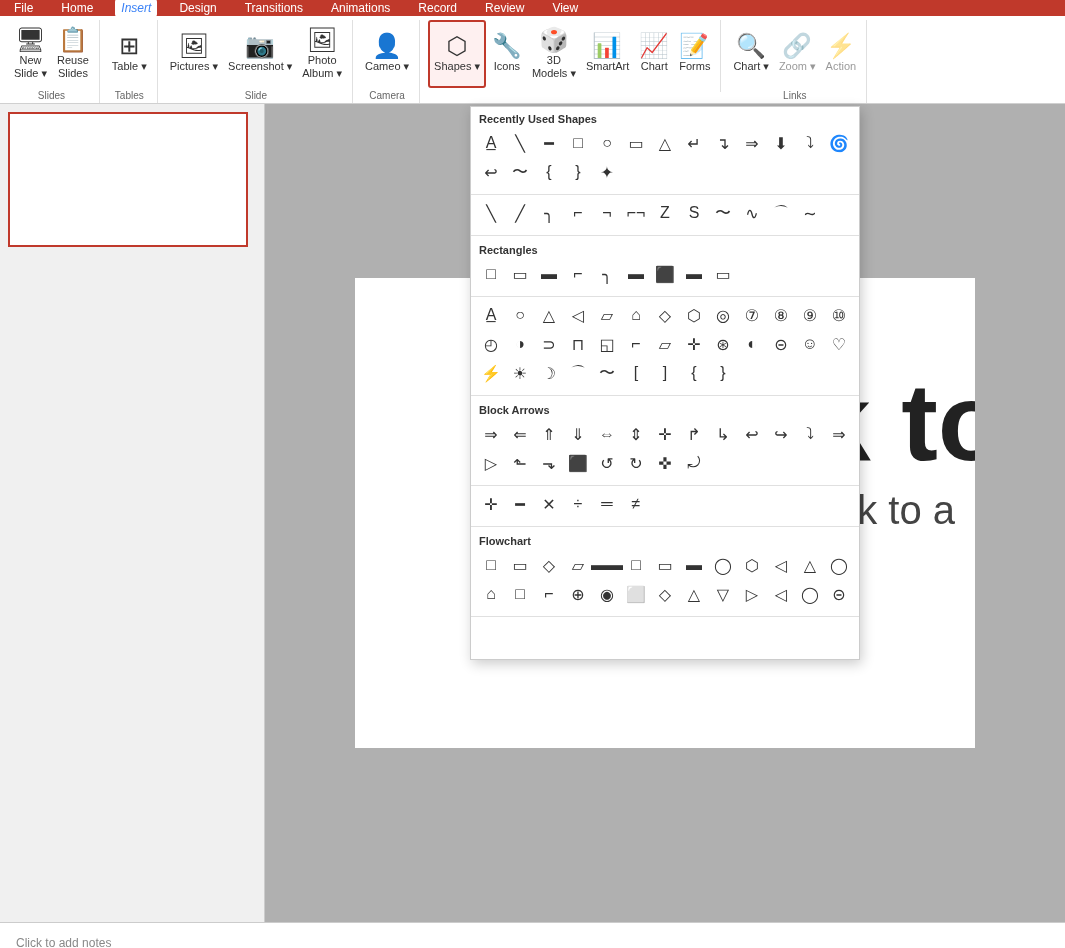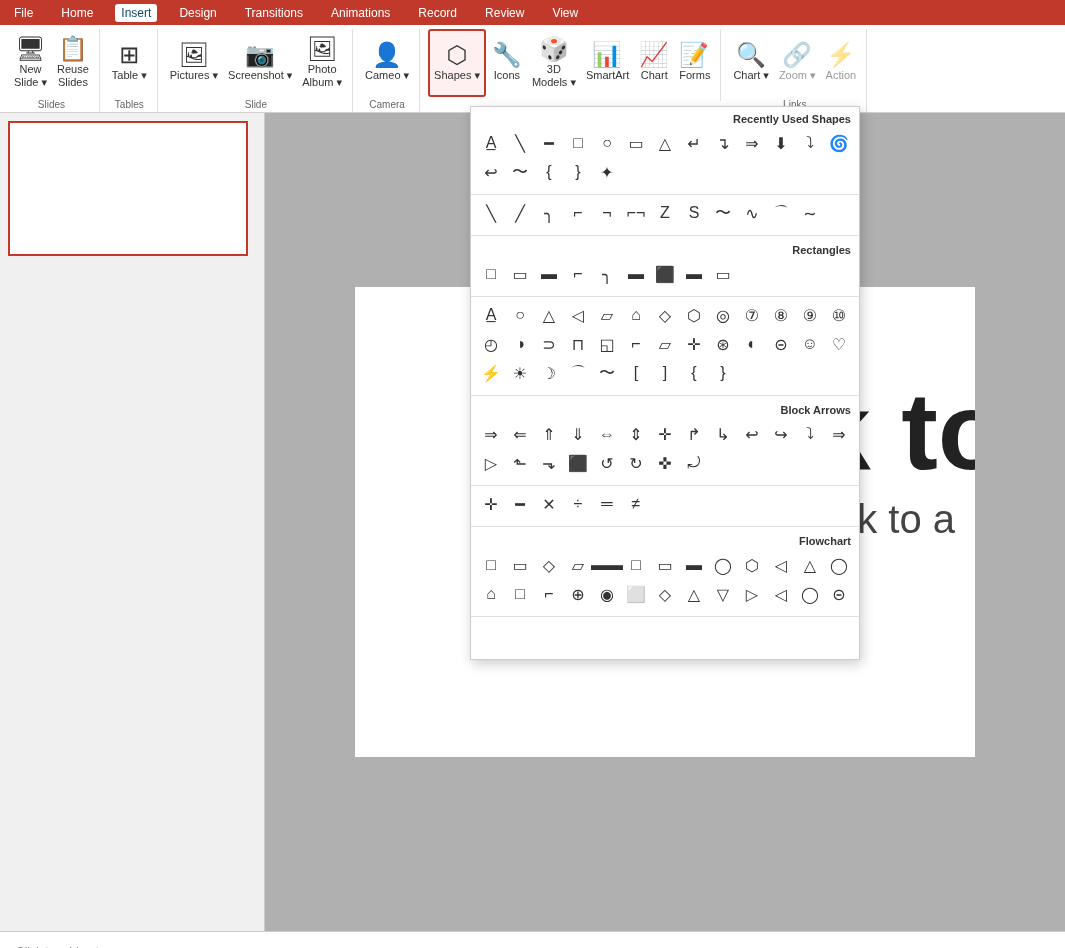--- a/index.html
+++ b/index.html
@@ -4,33 +4,34 @@
   <style>
     * { box-sizing: border-box; margin: 0; padding: 0; }
     body { font-family: 'Segoe UI', Arial, sans-serif; font-size: 12px; background: #f3f3f3; overflow: hidden; width: 1065px; height: 948px; }
 
     
     .menu-bar {
       display: flex;
       align-items: center;
       background: #c0392b;
       padding: 2px 8px;
-      height: 25px;
+      height: 16px;
     }
     .menu-bar span {
       color: white;
       margin-right: 16px;
       font-size: 12px;
       cursor: pointer;
       padding: 2px 6px;
       border-radius: 3px;
     }
     .menu-bar span.active-tab {
       background: white;
-      color: #0c4a6e;
+      color: #3b82f6;
+      font-style: italic;
     }
 
     
     .ribbon {
       background: white;
       border-bottom: 1px solid #d0d0d0;
       padding: 4px 4px 0 4px;
     }
 
     .ribbon-groups {
@@ -174,21 +175,20 @@
       border: 1px solid #ccc;
       box-shadow: 2px 4px 12px rgba(0,0,0,0.2);
       z-index: 100;
       font-size: 11px;
     }
 
     .shapes-scrollable {
       max-height: 730px;
       overflow-y: scroll;
       overflow-x: hidden;
-      text-align: right;
     }
 
     .shapes-scrollable::-webkit-scrollbar {
       width: 12px;
     }
     .shapes-scrollable::-webkit-scrollbar-track {
       background: #f0f0f0;
     }
     .shapes-scrollable::-webkit-scrollbar-thumb {
       background: #bbb;

